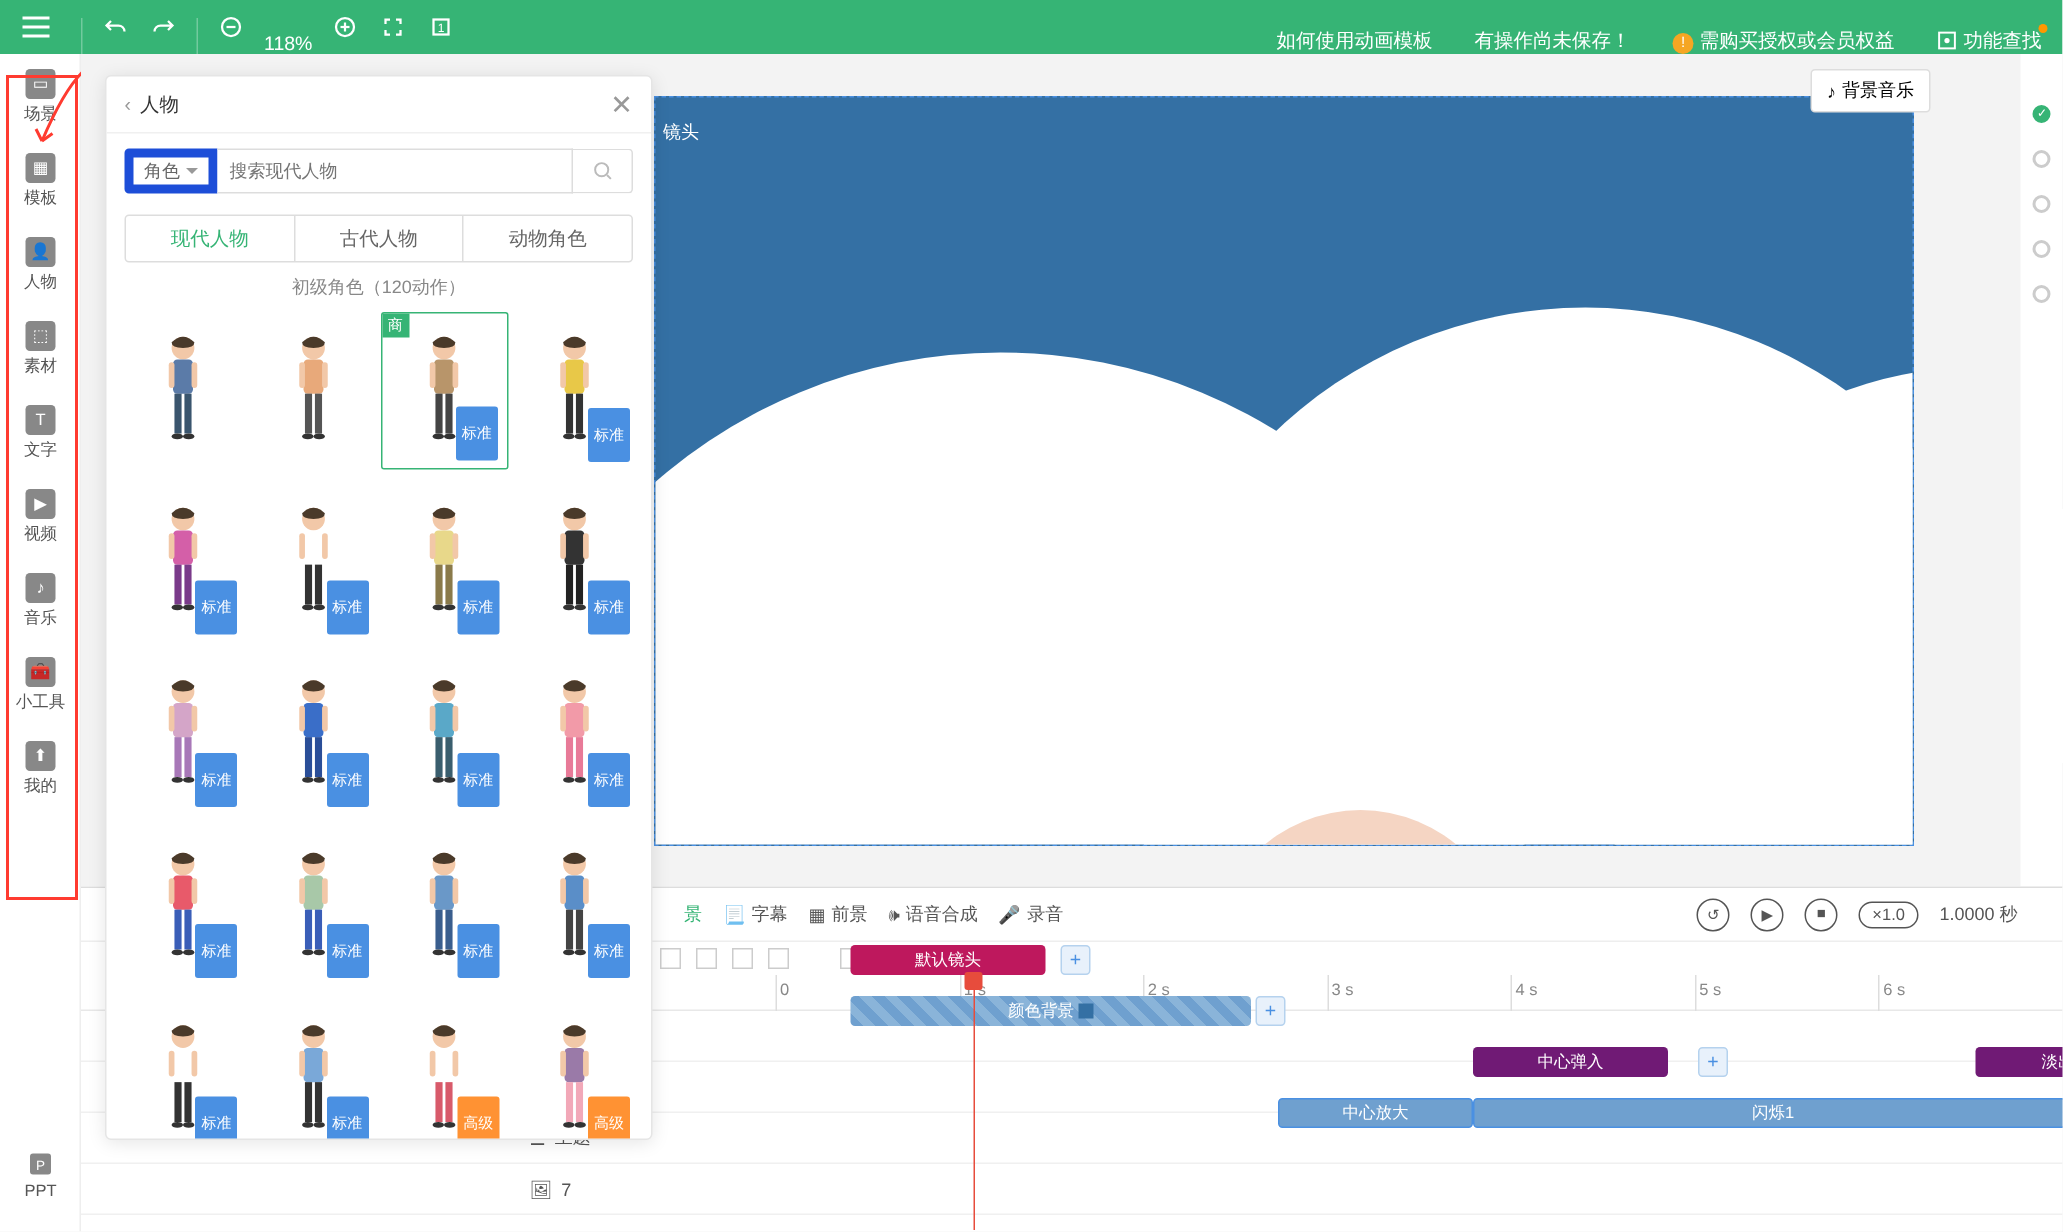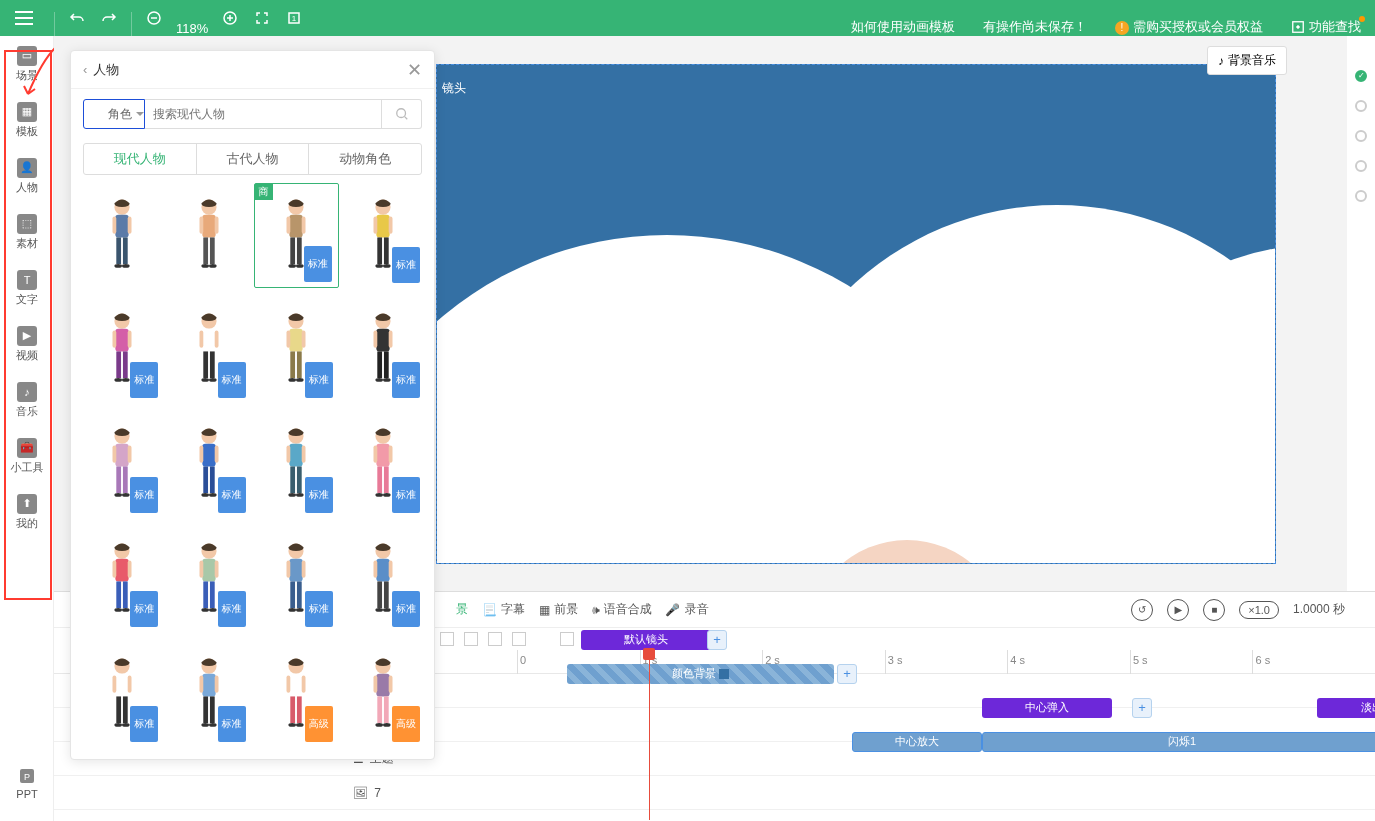--- a/index.html
+++ b/index.html
@@ -29,21 +29,21 @@
 .lb-item { width: 54px; height: 56px; display: flex; flex-direction: column; align-items: center; justify-content: center; font-size: 11px; color: #555; cursor: pointer; }
 .lb-icon { width: 20px; height: 20px; margin-bottom: 2px; display: flex; align-items: center; justify-content: center; }
 .lb-ppt { position: absolute; bottom: 10px; left: 0; }
 
 
 .panel { position: absolute; left: 70px; top: 50px; width: 365px; height: 710px; background: #fff; border: 1px solid #e5e5e5; border-radius: 4px; box-shadow: 0 2px 12px rgba(0,0,0,0.1); z-index: 10; overflow: hidden; }
 .panel-header { height: 38px; display: flex; align-items: center; padding: 0 12px; border-bottom: 1px solid #f0f0f0; font-size: 13px; color: #333; }
 .panel-header .back { cursor: pointer; margin-right: 6px; color: #999; }
 .panel-header .close { margin-left: auto; cursor: pointer; color: #999; font-size: 18px; }
 .panel-search { display: flex; padding: 10px 12px; gap: 0; }
-.search-dropdown { width: 62px; height: 30px; border: 1px solid #1d4ed8; display: flex; align-items: center; justify-content: flex-end; font-size: 12px; color: #666; border-radius: 3px 0 0 3px; cursor: pointer; }
+.search-dropdown { width: 62px; height: 30px; border: 6px solid #1d4ed8; display: flex; align-items: center; justify-content: center; font-size: 12px; color: #666; border-radius: 3px 0 0 3px; cursor: pointer; }
 .search-dropdown::after { content: ""; margin-left: 4px; border: 4px solid transparent; border-top-color: #999; transform: translateY(2px); }
 .search-input { flex: 1; height: 30px; border: 1px solid #ddd; border-left: none; padding: 0 8px; font-size: 12px; color: #333; outline: none; }
 .search-icon-wrap { width: 40px; height: 30px; border: 1px solid #ddd; border-left: none; display: flex; align-items: center; justify-content: center; border-radius: 0 3px 3px 0; color: #bbb; }
 .panel-tabs { display: flex; margin: 4px 12px 8px; border: 1px solid #ddd; border-radius: 3px; }
 .panel-tab { flex: 1; height: 30px; display: flex; align-items: center; justify-content: center; font-size: 13px; color: #666; cursor: pointer; border-right: 1px solid #ddd; }
 .panel-tab:last-child { border-right: none; }
 .panel-tab.active { color: #36b475; }
 .panel-subtitle { text-align: center; font-size: 12px; color: #888; margin: 8px 0; }
 .char-grid { display: grid; grid-template-columns: repeat(4, 1fr); gap: 4px 2px; padding: 0 8px; overflow-y: auto; height: 570px; }
 .char-card { position: relative; height: 105px; display: flex; align-items: center; justify-content: center; cursor: pointer; }
@@ -84,23 +84,23 @@
 .tl-ruler { position: relative; height: 24px; border-bottom: 1px solid #e8e8e8; }
 .tl-ruler-inner { position: absolute; left: 463px; right: 0; top: 0; height: 24px; display: flex; }
 .ruler-tick { width: 130px; font-size: 11px; color: #888; padding-left: 2px; border-left: 1px solid #ddd; padding-top: 4px; }
 .playhead { position: absolute; left: 595px; top: 0; width: 1px; height: 170px; background: #e74c3c; z-index: 5; }
 .playhead::before { content: ""; position: absolute; top: -2px; left: -6px; width: 12px; height: 12px; background: #e74c3c; border-radius: 2px; }
 .tl-tracks { position: relative; }
 .tl-track { height: 34px; display: flex; align-items: center; border-bottom: 1px solid #f0f0f0; }
 .track-label { width: 160px; padding-left: 14px; font-size: 12px; color: #555; display: flex; align-items: center; gap: 6px; position: absolute; left: 285px; }
 .track-body { position: absolute; left: 463px; right: 0; height: 100%; }
 .clip { position: absolute; top: 7px; height: 20px; border-radius: 3px; font-size: 11px; color: #fff; display: flex; align-items: center; justify-content: center; }
-.clip.blue { background: #6d28d9; margin-left: 14px; }
+.clip.blue { background: #be185d; }
 .clip.bg { background: repeating-linear-gradient(45deg,#6fa0cf,#6fa0cf 6px,#8ab4d9 6px,#8ab4d9 12px); }
-.clip.btn-blue { background: #6d28d9; }
+.clip.btn-blue { background: #701a75; }
 .clip.light-blue { background: #6fa0cf; border: 1px solid #4a90e2; }
 .add-btn { position: absolute; top: 7px; width: 20px; height: 20px; border-radius: 3px; background: #e8f1fb; border: 1px solid #b5d2ee; color: #4a90e2; display: flex; align-items: center; justify-content: center; font-size: 13px; cursor: pointer; }
 </style>
 </head>
 <body>
 
 <div class="topbar">
   <div class="hamburger">
       <div class="hamburger-icon"></div>
     </div>
@@ -244,20 +244,21 @@
           <circle cx="7" cy="7" r="5" stroke-width="1.5"></circle>
           <line x1="11" y1="11" x2="14" y2="14" stroke-width="1.5"></line>
         </svg>
       </div>
   </div>
   <div class="panel-tabs">
     <div class="panel-tab active">现代人物</div>
     <div class="panel-tab">古代人物</div>
     <div class="panel-tab">动物角色</div>
   </div>
+  <div class="panel-subtitle">初级角色（120动作）</div>
   <div class="char-grid" id="char-grid">
       <div class="char-card">
         <div class="char-fig"><svg viewBox="0 0 40 85" width="38" height="82">
     <circle cx="20" cy="12" r="8" fill="#f2c8a8"></circle>
     <path d="M12 8 Q20 0 28 8 Q28 12 20 12 Q12 12 12 8" fill="#4a3a2a"></path>
     <rect x="13" y="20" width="14" height="24" rx="3" fill="#5b7ba8"></rect>
     <rect x="10" y="22" width="4" height="18" rx="2" fill="#f2c8a8"></rect>
     <rect x="26" y="22" width="4" height="18" rx="2" fill="#f2c8a8"></rect>
     <rect x="14" y="44" width="5" height="28" fill="#3a556e"></rect>
     <rect x="21" y="44" width="5" height="28" fill="#3a556e"></rect>

